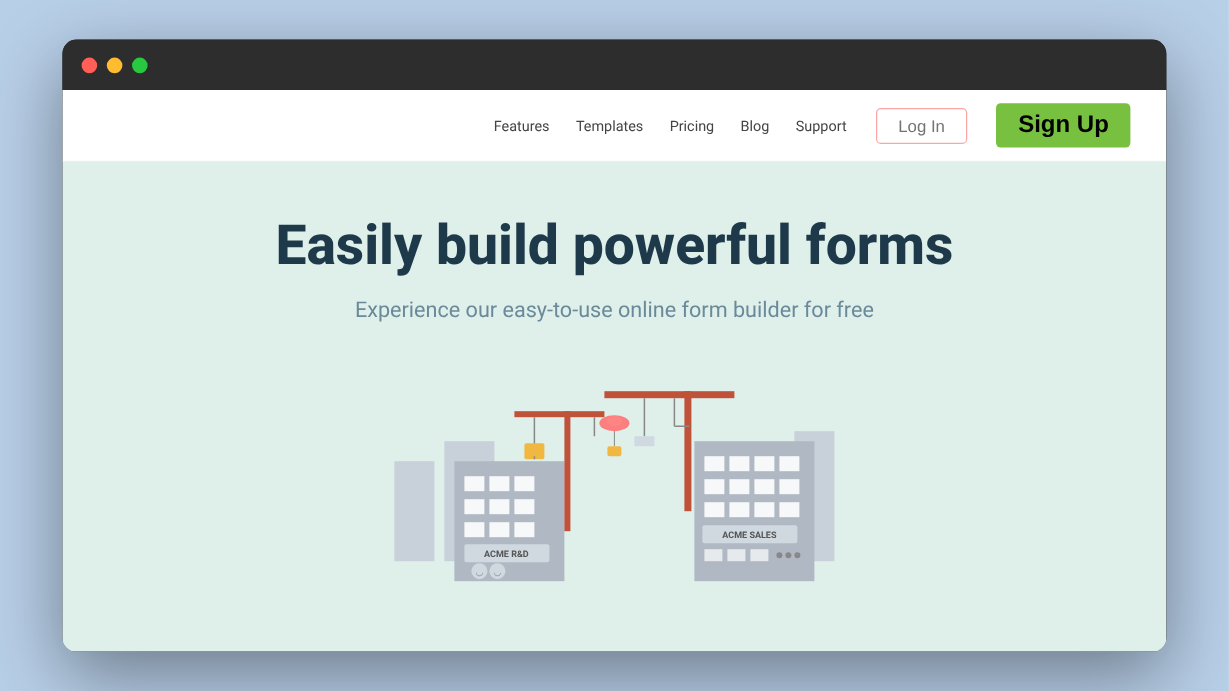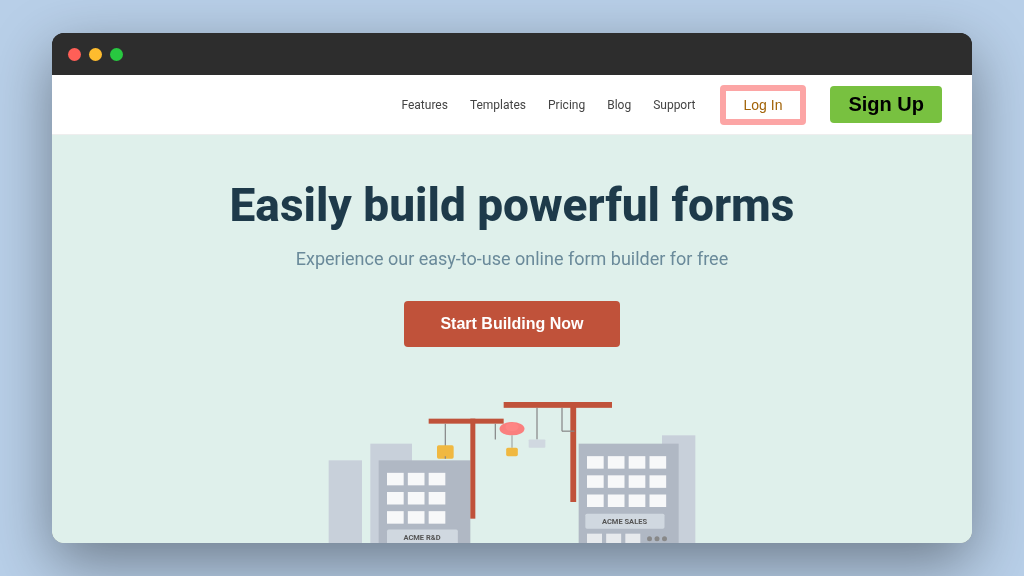--- a/index.html
+++ b/index.html
@@ -67,24 +67,24 @@
 
     .nav-link {
       color: #444;
       font-size: 12px;
       text-decoration: none;
       cursor: pointer;
     }
 
     .nav-btn-login {
       padding: 6px 18px;
-      border: 6px solid #fca5a5;
+      border: 1px solid #fca5a5;
       border-radius: 4px;
       background: white;
-      color: #a16207;
+      color: #737373;
       font-size: 14px;
       cursor: pointer;
     }
 
     .nav-btn-signup {
       padding: 7px 18px;
       border: none;
       border-radius: 4px;
       background: #78c140;
       color: #000000;
@@ -168,21 +168,20 @@
         <a class="nav-link">Blog</a>
         <a class="nav-link">Support</a>
       </div>
       <button class="nav-btn-login">Log In</button>
       <button class="nav-btn-signup">Sign Up</button>
     </nav>
 
     <section class="hero">
       <h1 class="hero-title">Easily build powerful forms</h1>
       <p class="hero-subtitle">Experience our easy-to-use online form builder for free</p>
-      <button class="cta-button">Start Building Now</button>
 
       <div class="illustration">
         <svg viewBox="0 0 600 200" xmlns="http://www.w3.org/2000/svg">
 
           <rect x="80" y="80" width="40" height="100" fill="#c8d0da"></rect>
           <rect x="130" y="60" width="50" height="120" fill="#c8d0da"></rect>
           <rect x="430" y="70" width="45" height="110" fill="#c8d0da"></rect>
           <rect x="480" y="50" width="40" height="130" fill="#c8d0da"></rect>
 
           <rect x="140" y="80" width="110" height="120" fill="#b0b8c4"></rect>

